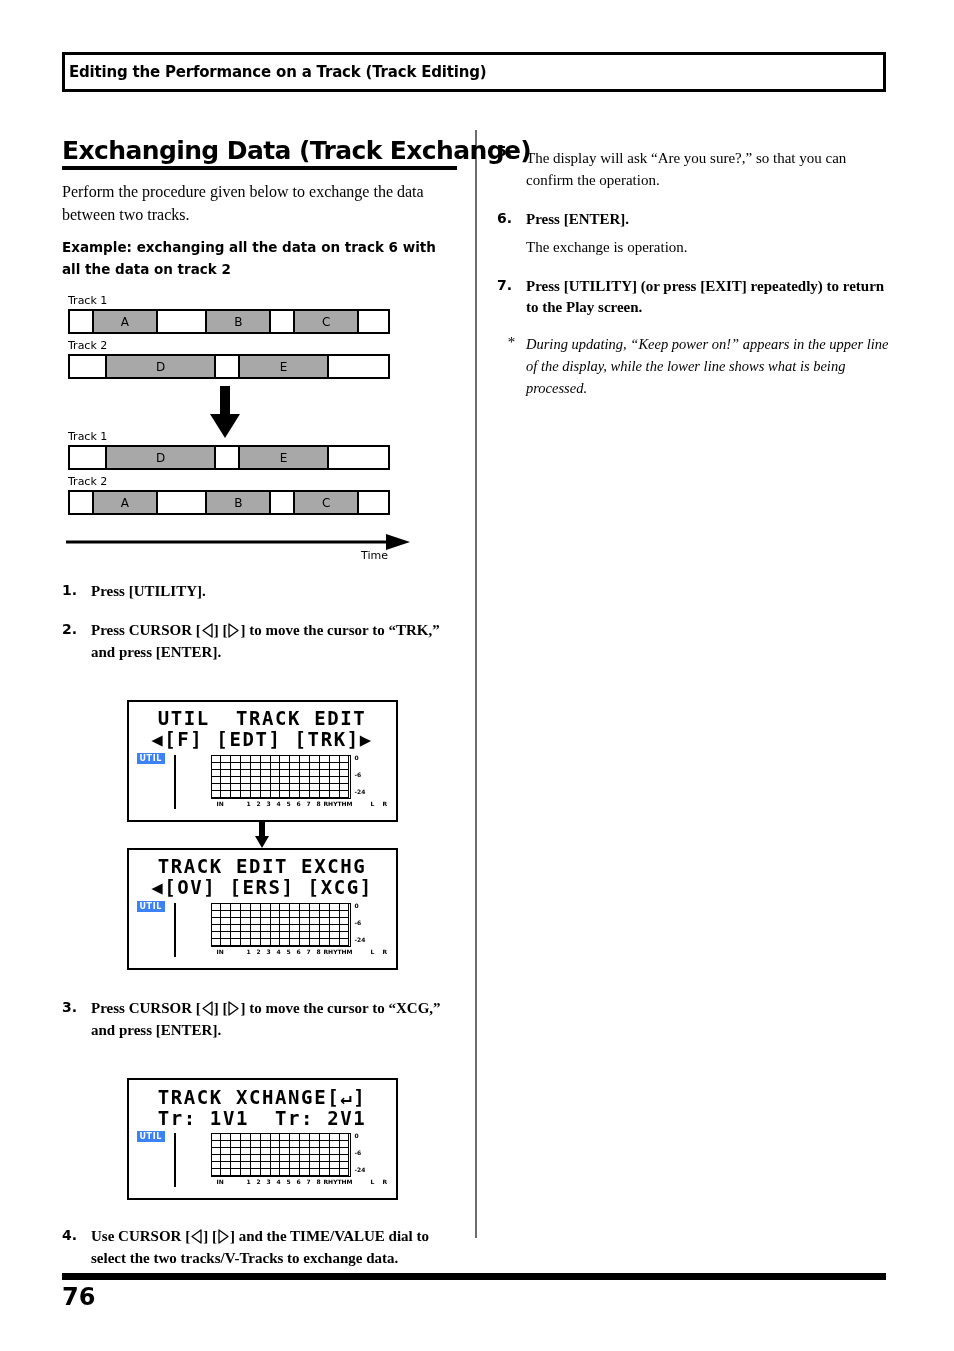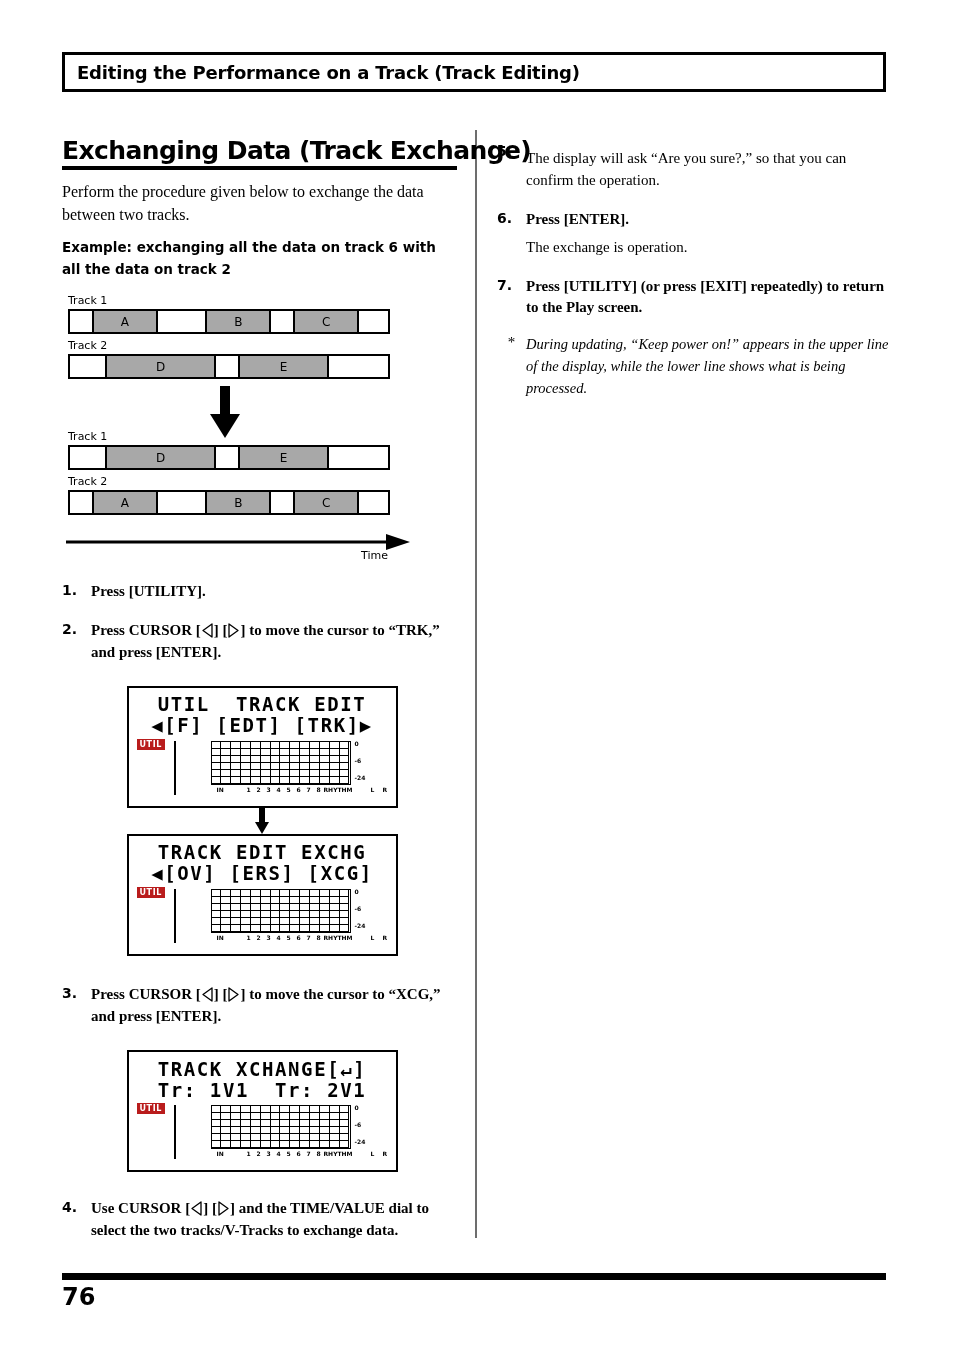--- a/index.html
+++ b/index.html
@@ -24,23 +24,23 @@
     width: 824px;
     height: 40px;
     border: 3px solid #000;
     box-sizing: border-box;
     display: flex;
     align-items: center;
   }
   .header-banner-text {
     font-family: "DejaVu Sans", sans-serif;
     font-weight: bold;
-    font-size: 18px;
+    font-size: 15px;
     letter-spacing: -0.2px;
-    padding-left: 12px;
+    padding-left: 4px;
     white-space: nowrap;
   }
 
   
   .col-left {
     position: absolute;
     left: 62px;
     top: 138px;
     width: 400px;
   }
@@ -220,21 +220,21 @@
     height: 122px;
     border: 2.5px solid #000;
     box-sizing: border-box;
     background: #fff;
     position: relative;
     margin: 0 auto;
   }
   .lcd-wrap {
     position: relative;
     width: 400px;
-    margin-top: 22px;
+    margin-top: 36px;
     display: flex;
     justify-content: center;
   }
   .lcd-line {
     position: absolute;
     font-family: "DejaVu Sans Mono", monospace;
     font-weight: bold;
     font-size: 19px;
     letter-spacing: 1.6px;
     white-space: pre;
@@ -245,21 +245,21 @@
   }
   .lcd-line1 { top: 5px; }
   .lcd-line2 { top: 26px; }
   .lcd-line-l1 { top: 6px; }
   .lcd-line-l2 { top: 27px; }
 
   .util-badge {
     position: absolute;
     left: 8px;
     top: 51px;
-    background: #b91c1c;
+    background: #3b82f6;
     color: #fff;
     font-family: "DejaVu Sans", sans-serif;
     font-weight: bold;
     font-size: 8px;
     letter-spacing: 0.6px;
     padding: 1px 3px 1px 3px;
     line-height: 9px;
   }
   .lcd-vbar {
     position: absolute;

